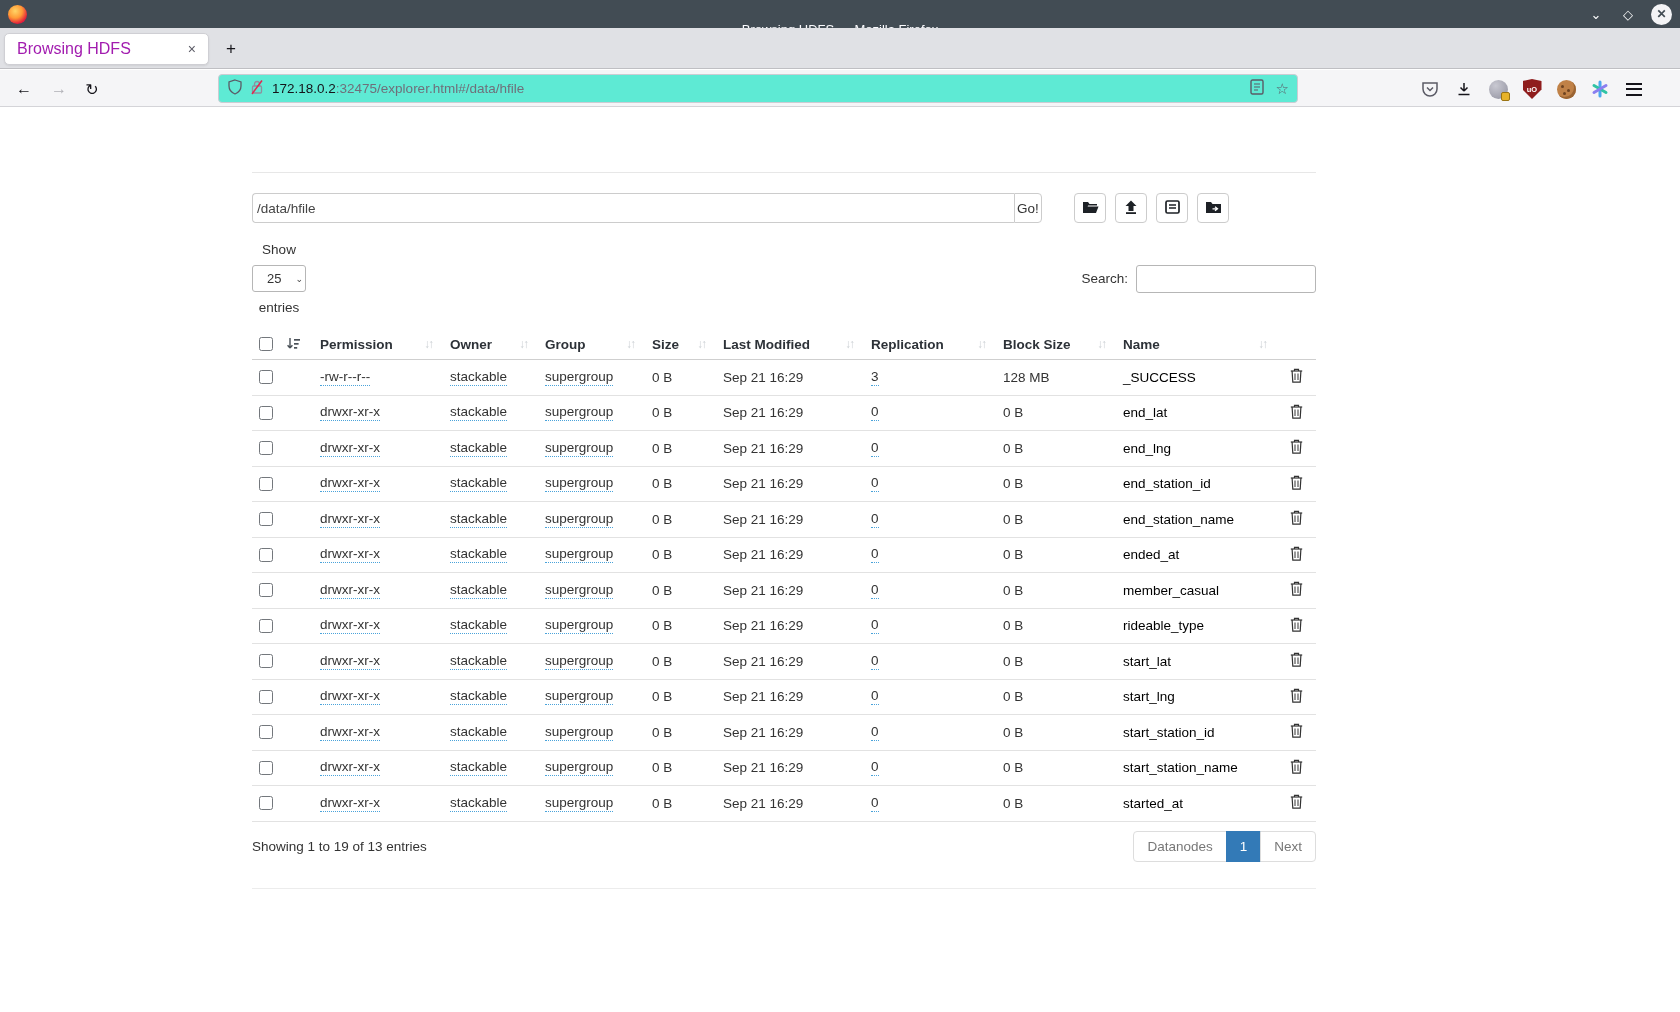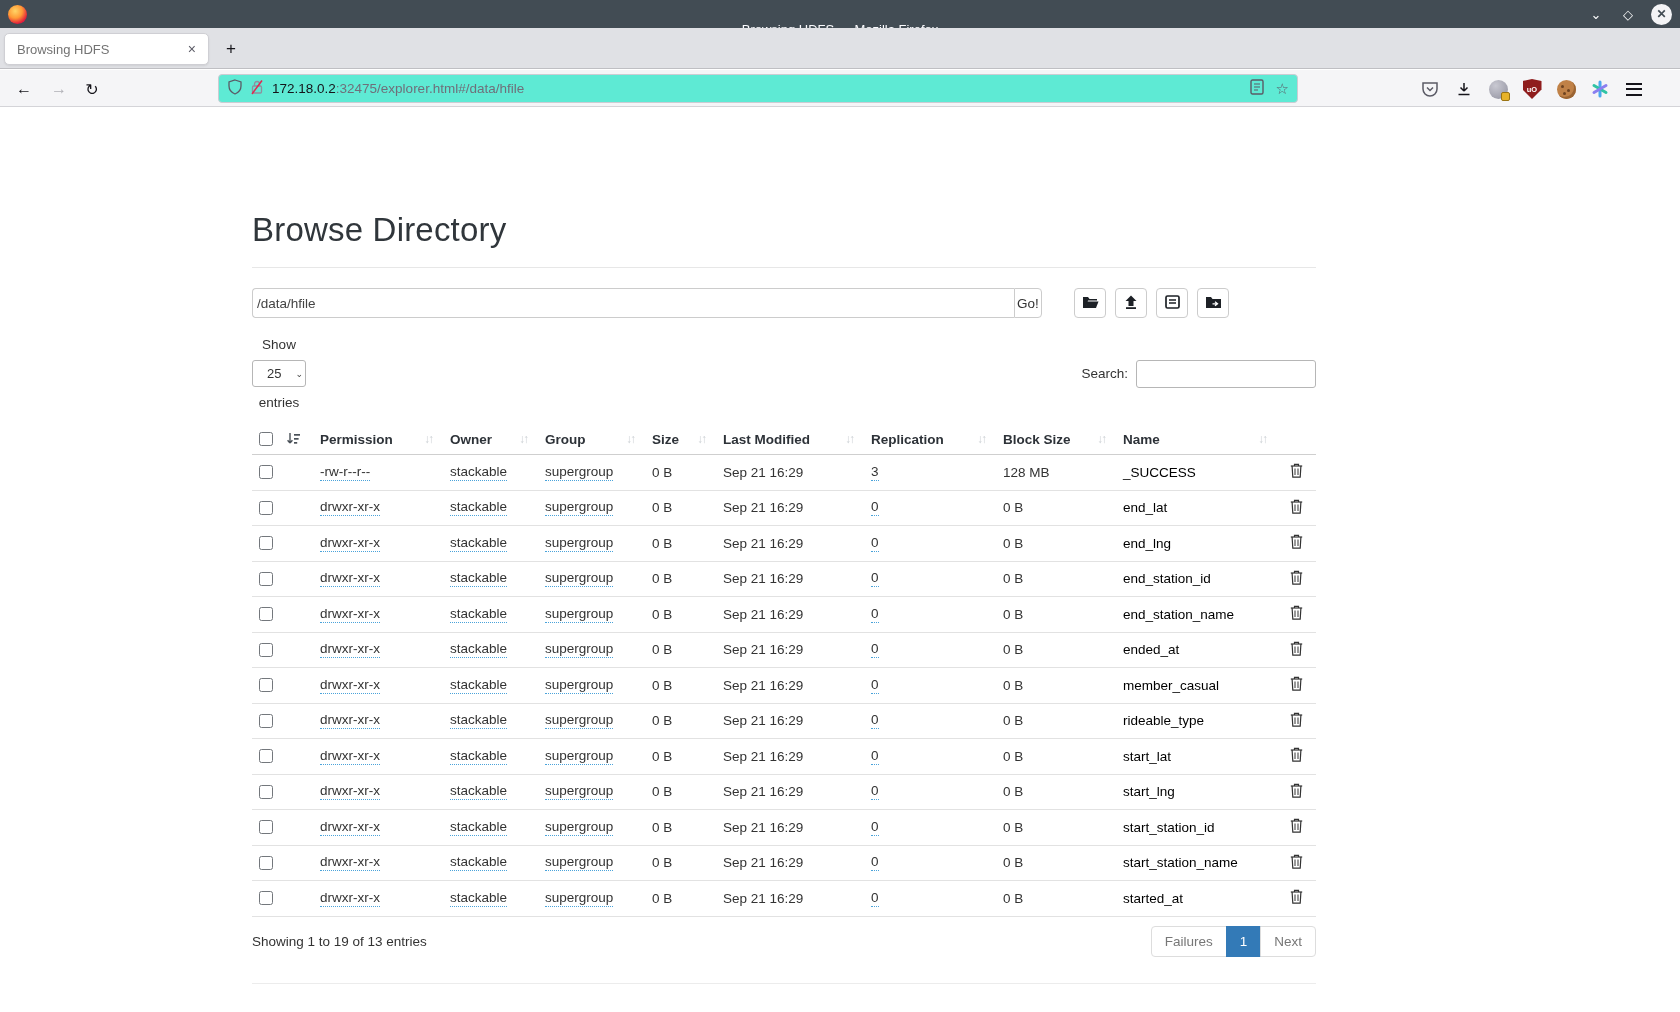--- a/index.html
+++ b/index.html
@@ -14,21 +14,21 @@
   .window-title { position:absolute; top:16px; left:50%; transform:translateX(-50%); line-height:28px;
     color:#fbfbfe; font-size:13px; white-space:nowrap; }
   .win-controls { position:absolute; right:8px; top:0; height:28px; display:flex; align-items:center; gap:14px; }
   .win-btn { color:#fff; font-size:13px; width:18px; text-align:center; cursor:default; }
   .win-close { width:21px; height:21px; border-radius:50%; background:#f4f4f6; color:#424c54;
     font-size:12px; font-weight:bold; display:flex; align-items:center; justify-content:center; }
 
   .tabbar { position:absolute; top:28px; left:0; width:1680px; height:41px; background:#e0e1e5; border-bottom:1px solid #bfbfc3; }
   .tab { position:absolute; left:4px; top:5px; width:205px; height:32px; background:#fff; border:1px solid #cfcfd4;
     border-radius:5px; display:flex; align-items:center; padding:0 8px 0 12px; box-shadow:0 1px 2px rgba(0,0,0,.08); }
-  .tab-title { flex:1; font-size:13px; color:#737373; white-space:nowrap; overflow:hidden; }
+  .tab-title { flex:1; font-size:16px; color:#a21caf; white-space:nowrap; overflow:hidden; }
   .tab-close { color:#5b5b66; font-size:14px; padding:0 4px; }
   .newtab-btn { position:absolute; left:218px; top:8px; width:26px; height:26px; text-align:center; line-height:26px;
     font-size:17px; color:#15141a; border-radius:4px; }
 
   .toolbar { position:absolute; top:70px; left:0; width:1680px; height:37px; background:#f5f5f7; border-bottom:1px solid #d4d4d8; }
   .nav-ico { position:absolute; top:5px; width:28px; height:28px; display:flex; align-items:center; justify-content:center;
     font-size:16px; border-radius:4px; }
   .urlbar { position:absolute; left:218px; top:4px; width:1080px; height:29px; background:#5eead4; border:1px solid #ccccd3;
     border-radius:4px; display:flex; align-items:center; padding:0 8px; }
   .url-text { font-size:13.5px; color:#15141a; margin-left:8px; flex:1; white-space:nowrap; overflow:hidden; }
@@ -199,21 +199,20 @@
       <span class="ri hamburger">
           <i></i>
           <i></i>
           <i></i>
         </span>
     </div>
   </div>
 
 
   <div class="container">
-    <div class="page-title">Browse Directory</div>
     <hr class="title-hr">
 
     <div class="path-row">
       <div class="input-group">
         <input class="path-input" value="/data/hfile" style="">
         <button class="go-btn">Go!</button>
       </div>
       <div class="tool-btns">
         <button class="icon-btn">
           <span>
@@ -832,21 +831,21 @@
                 </svg>
           </span>
         </div>
       </div>
         </div>
     </div>
 
     <div class="tfoot">
       <span class="summary">Showing 1 to 19 of 13 entries</span>
       <div class="pager">
-        <span class="pg pg-prev">Failures</span>
+        <span class="pg pg-prev">Datanodes</span>
         <span class="pg pg-active">1</span>
         <span class="pg pg-next">Next</span>
       </div>
     </div>
 
     <hr class="end-hr">
   </div>
 </div>
 
 </body></html>

